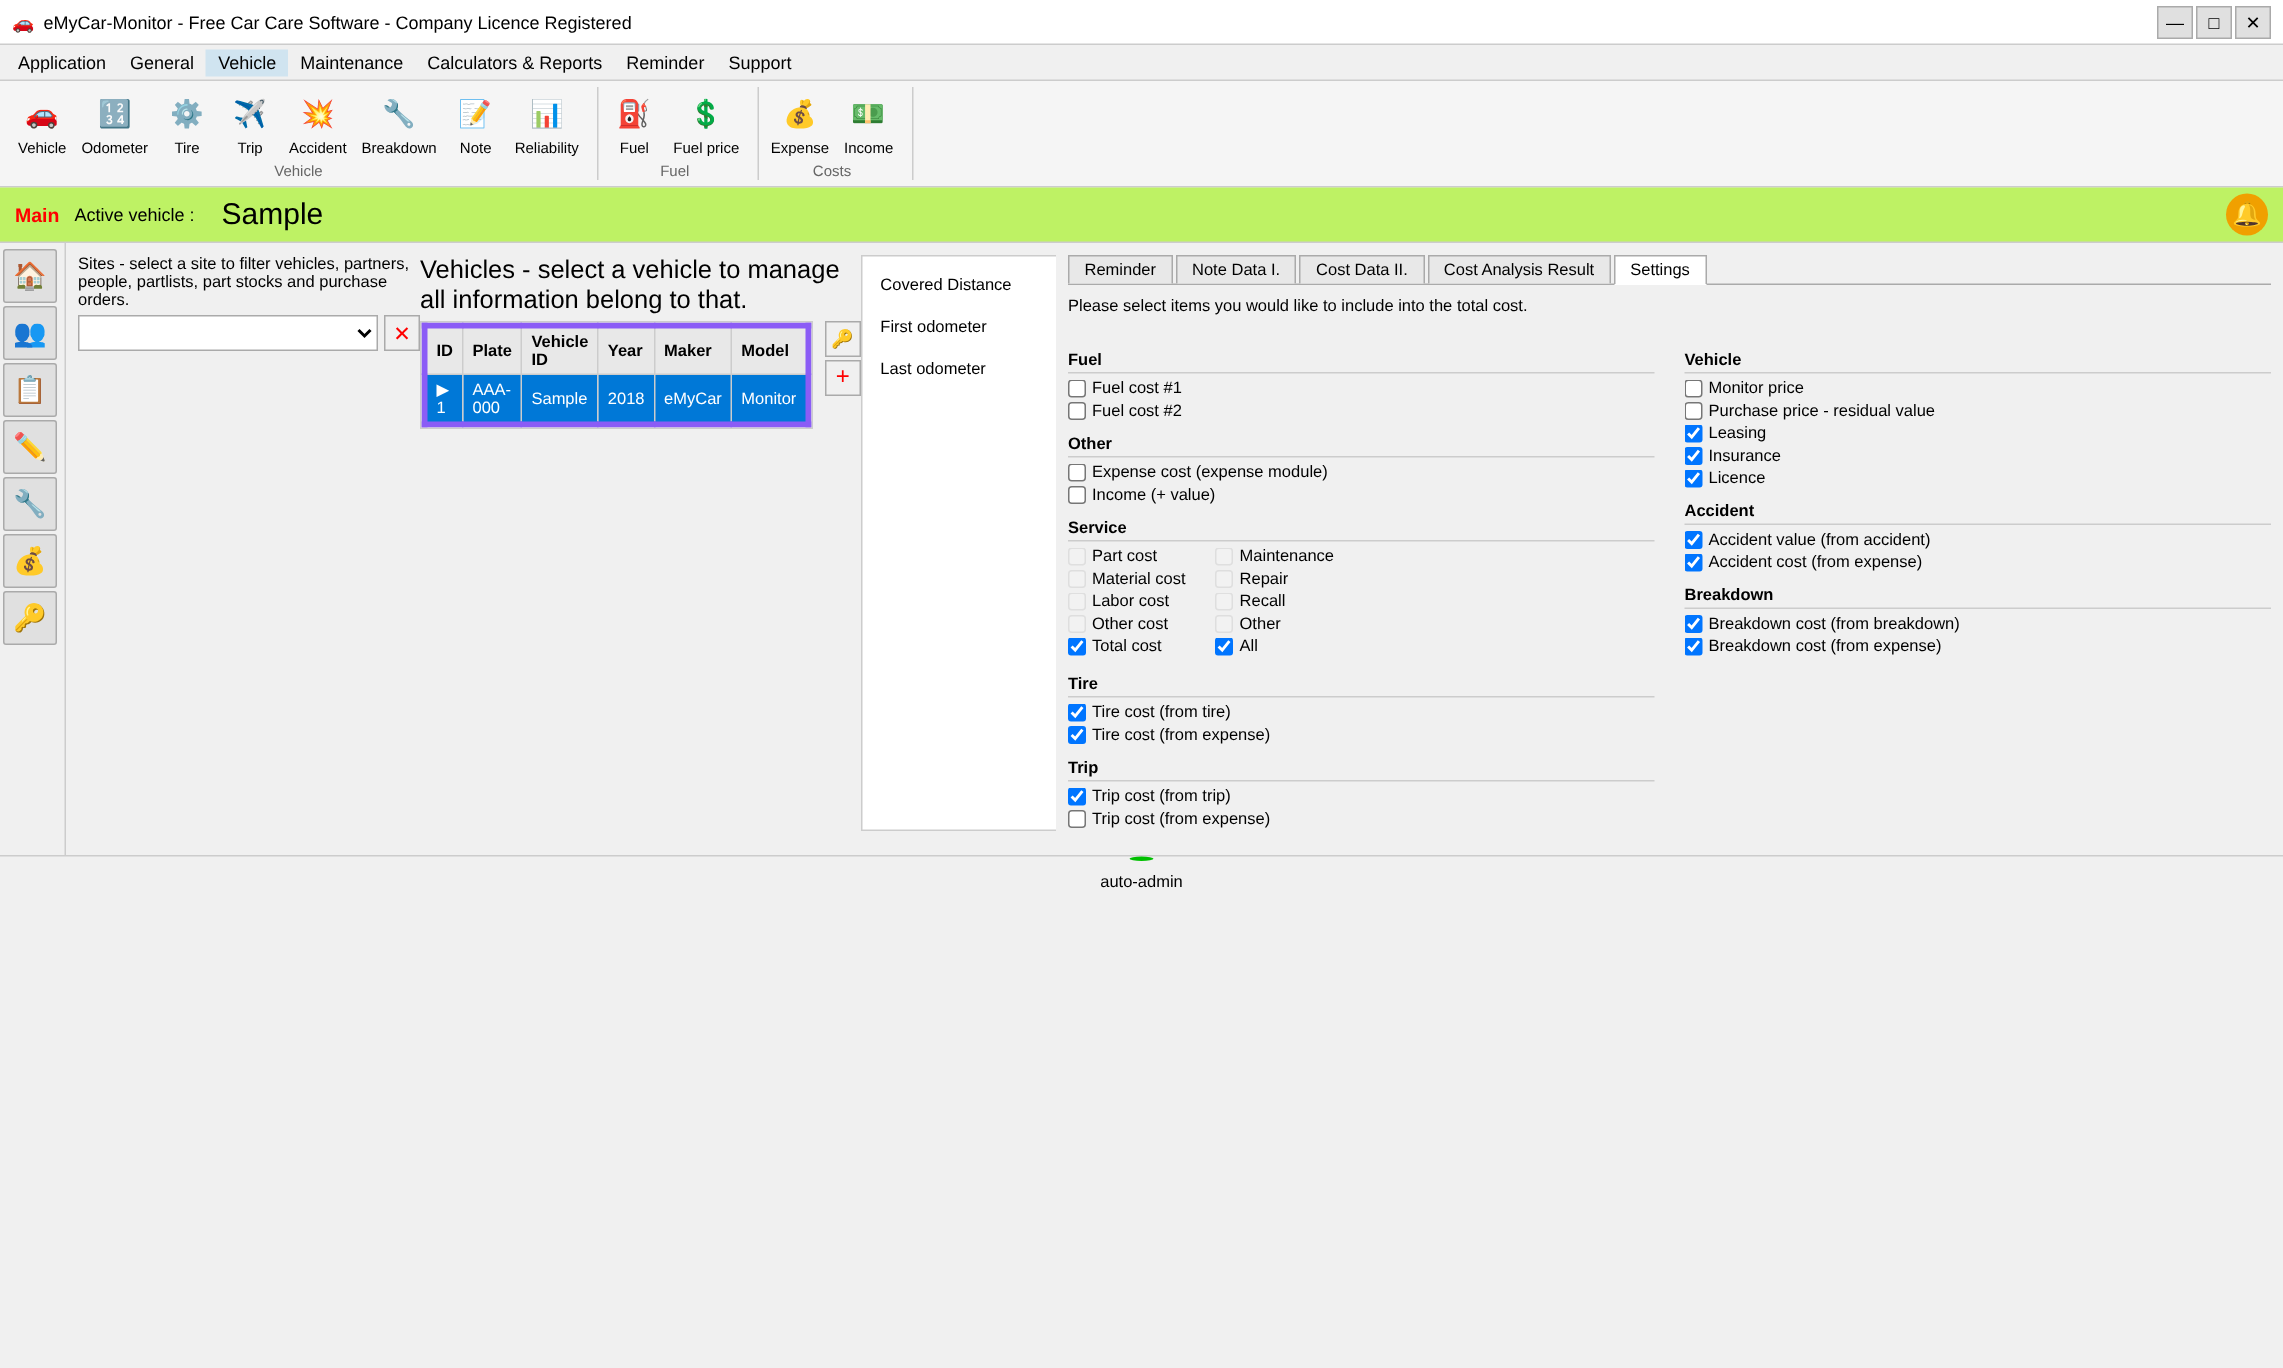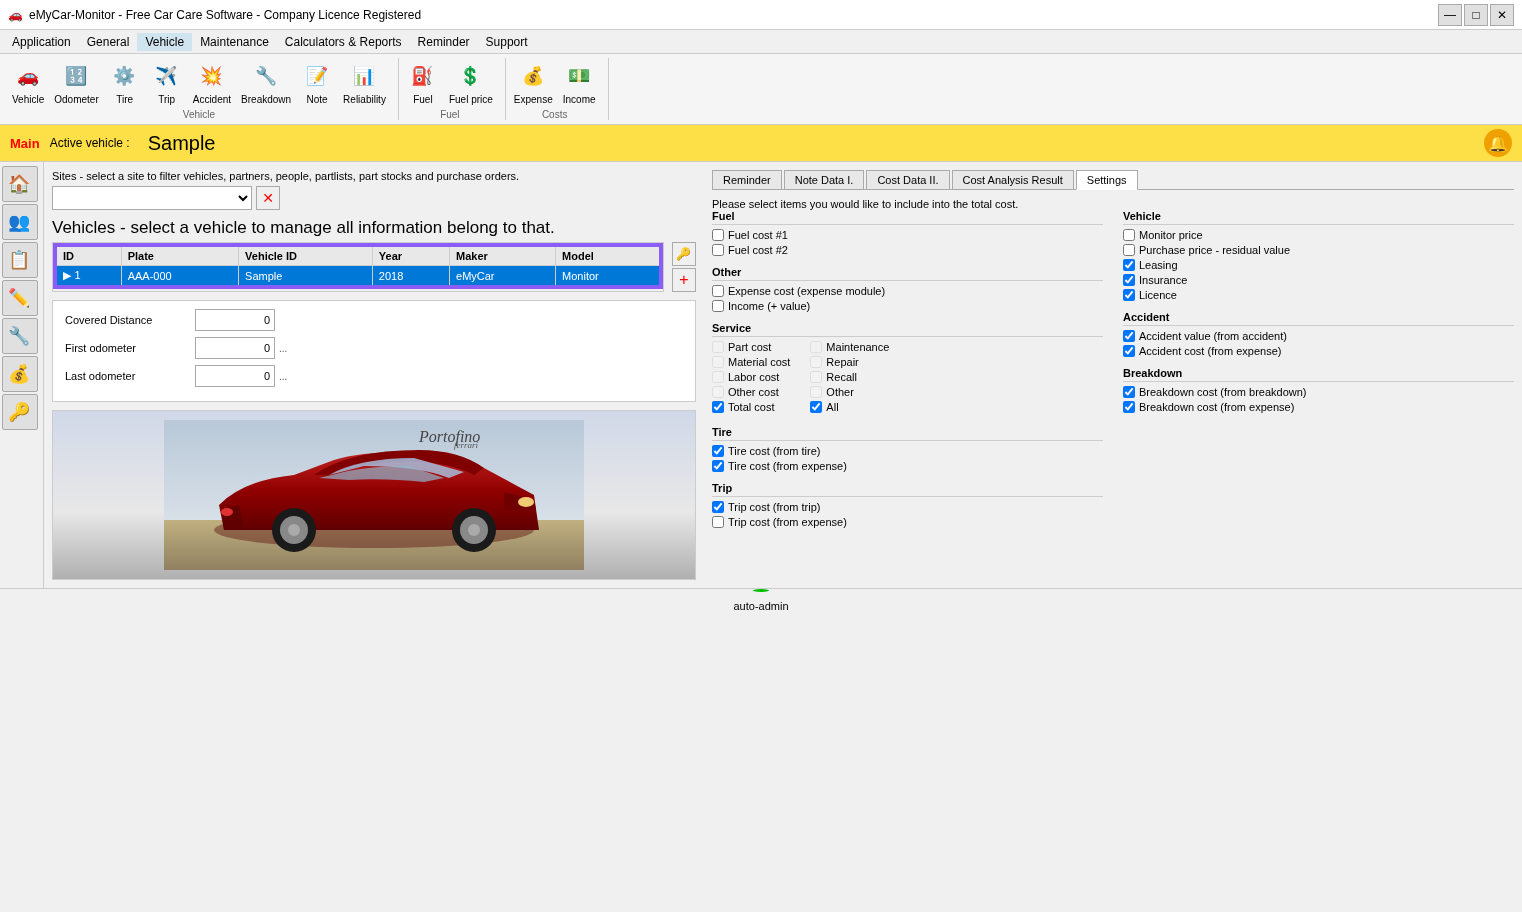--- a/index.html
+++ b/index.html
@@ -99,21 +99,21 @@
       background: #e0e0e0;
       border: 1px solid #aaa;
       display: flex; align-items: center; justify-content: center;
       cursor: pointer;
       font-size: 18px;
       border-radius: 2px;
     }
 
     
     #header-bar {
-      background: #fde047;
+      background: #bef264;
       padding: 4px 10px;
       border-bottom: 1px solid #ccc;
       display: flex;
       align-items: center;
       gap: 10px;
     }
     #main-label { color: red; font-weight: bold; font-size: 13px; }
     #active-vehicle-label { font-size: 12px; }
     #active-vehicle-name { font-size: 20px; font-weight: normal; margin-left: 8px; }
     #notification-icon {
@@ -129,21 +129,21 @@
     #two-col {
       display: flex;
       flex: 1;
       overflow: hidden;
     }
 
     
     #left-panel {
       width: 660px;
       display: flex;
-      flex-direction: column;
+      flex-direction: row;
       padding: 8px;
       overflow-y: auto;
     }
 
     
     #sites-section { margin-bottom: 8px; }
     .section-label { font-size: 11px; color: #000; margin-bottom: 4px; }
     .sites-controls { display: flex; align-items: center; gap: 4px; }
     .sites-dropdown {
       width: 200px; height: 24px;
@@ -284,21 +284,21 @@
     }
     .tab.active {
       background: #fff;
       border-bottom: 1px solid #fff;
       margin-bottom: -1px;
       z-index: 1;
     }
 
     
     #settings-panel { font-size: 11px; }
-    .settings-desc { font-size: 11px; color: #000; margin-bottom: 0; }
+    .settings-desc { font-size: 11px; color: #000; margin-bottom: 24px; }
 
     .settings-cols { display: flex; gap: 20px; }
     .settings-col { flex: 1; }
 
     .settings-section { margin-bottom: 10px; }
     .settings-section-title { font-weight: bold; font-size: 11px; margin-bottom: 4px; border-bottom: 1px solid #ccc; padding-bottom: 2px; }
 
     .checkbox-row {
       display: flex;
       align-items: center;

